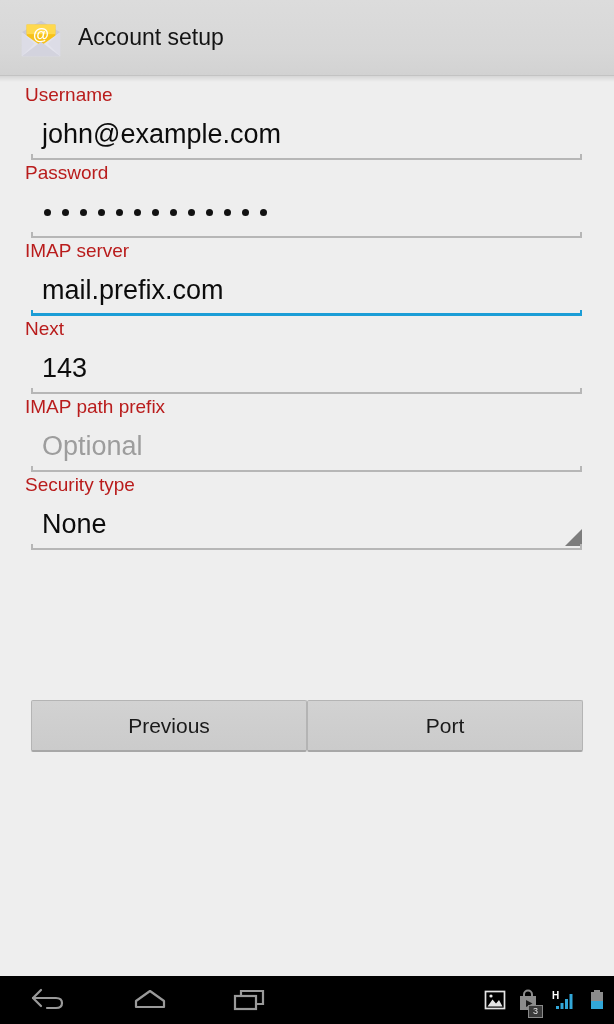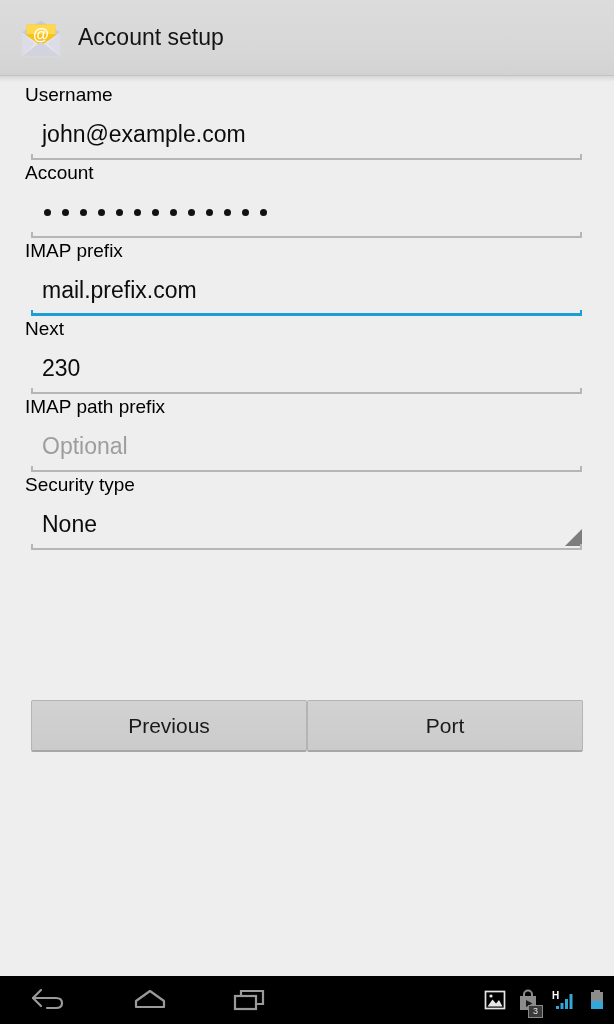--- a/index.html
+++ b/index.html
@@ -61,35 +61,35 @@
     left: 0;
     top: 82px;
     width: 614px;
   }
   .field {
     position: relative;
     margin: 0;
   }
   .field-label {
     font-size: 19px;
-    color: #000000;
+    color: #b91c1c;
     padding-left: 25px;
     line-height: 26px;
     height: 26px;
   }
   .field-input {
     position: relative;
     margin-left: 31px;
     margin-right: 32px;
     height: 52px;
     display: flex;
     align-items: center;
   }
   .field-value {
-    font-size: 23px;
+    font-size: 27px;
     color: #0c0c0c;
     padding-left: 11px;
     white-space: nowrap;
     line-height: 30px;
   }
   .field-value.placeholder {
     color: #9d9d9d;
   }
   
   .underline {
@@ -233,21 +233,21 @@
 
     <div class="field">
       <div class="field-label">Username</div>
       <div class="field-input">
         <span class="field-value">john@example.com</span>
         <span class="underline"></span>
       </div>
     </div>
 
     <div class="field">
-      <div class="field-label">Account</div>
+      <div class="field-label">Password</div>
       <div class="field-input">
         <span class="pw-dots" id="pw-dots">
             <span class="pw-dot"></span>
             <span class="pw-dot"></span>
             <span class="pw-dot"></span>
             <span class="pw-dot"></span>
             <span class="pw-dot"></span>
             <span class="pw-dot"></span>
             <span class="pw-dot"></span>
             <span class="pw-dot"></span>
@@ -255,31 +255,31 @@
             <span class="pw-dot"></span>
             <span class="pw-dot"></span>
             <span class="pw-dot"></span>
             <span class="pw-dot"></span>
           </span>
         <span class="underline"></span>
       </div>
     </div>
 
     <div class="field">
-      <div class="field-label">IMAP prefix</div>
+      <div class="field-label">IMAP server</div>
       <div class="field-input">
         <span class="field-value">mail.prefix.com</span>
         <span class="underline focused"></span>
       </div>
     </div>
 
     <div class="field">
       <div class="field-label">Next</div>
       <div class="field-input">
-        <span class="field-value">230</span>
+        <span class="field-value">143</span>
         <span class="underline"></span>
       </div>
     </div>
 
     <div class="field">
       <div class="field-label">IMAP path prefix</div>
       <div class="field-input">
         <span class="field-value placeholder">Optional</span>
         <span class="underline"></span>
       </div>

